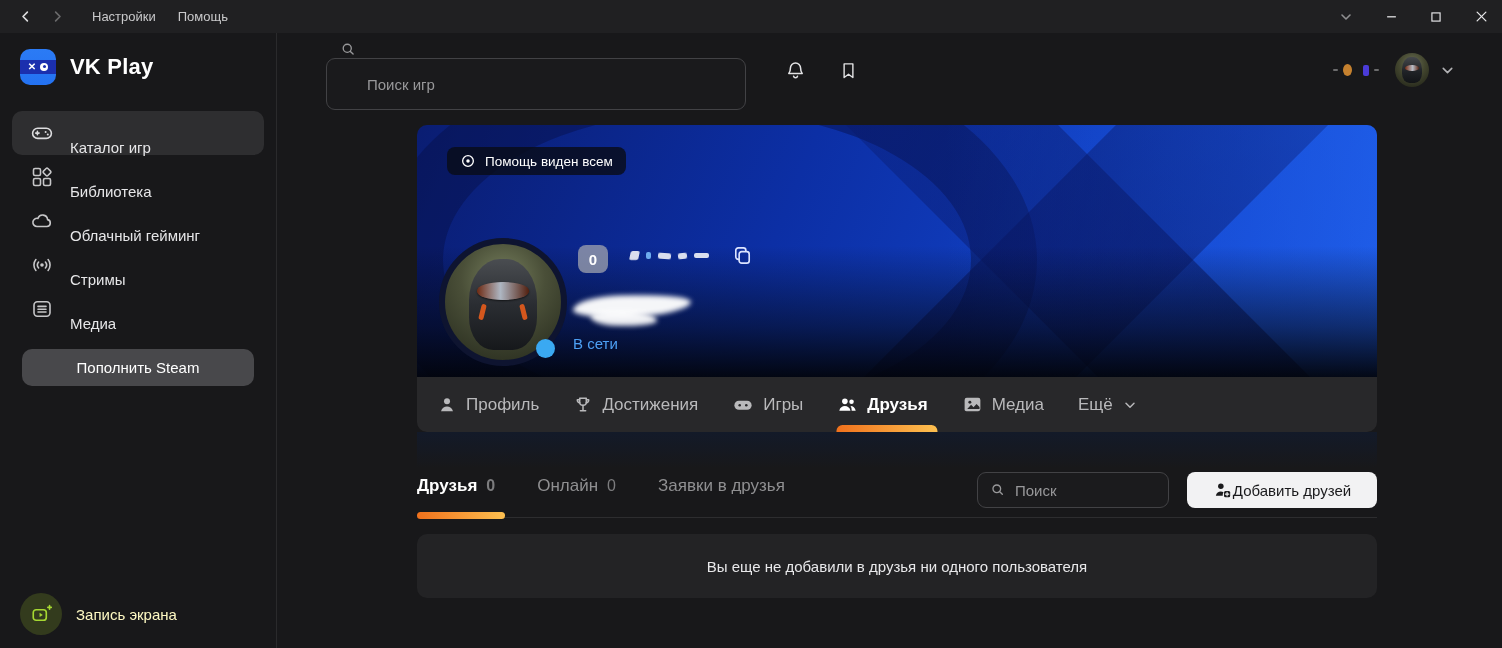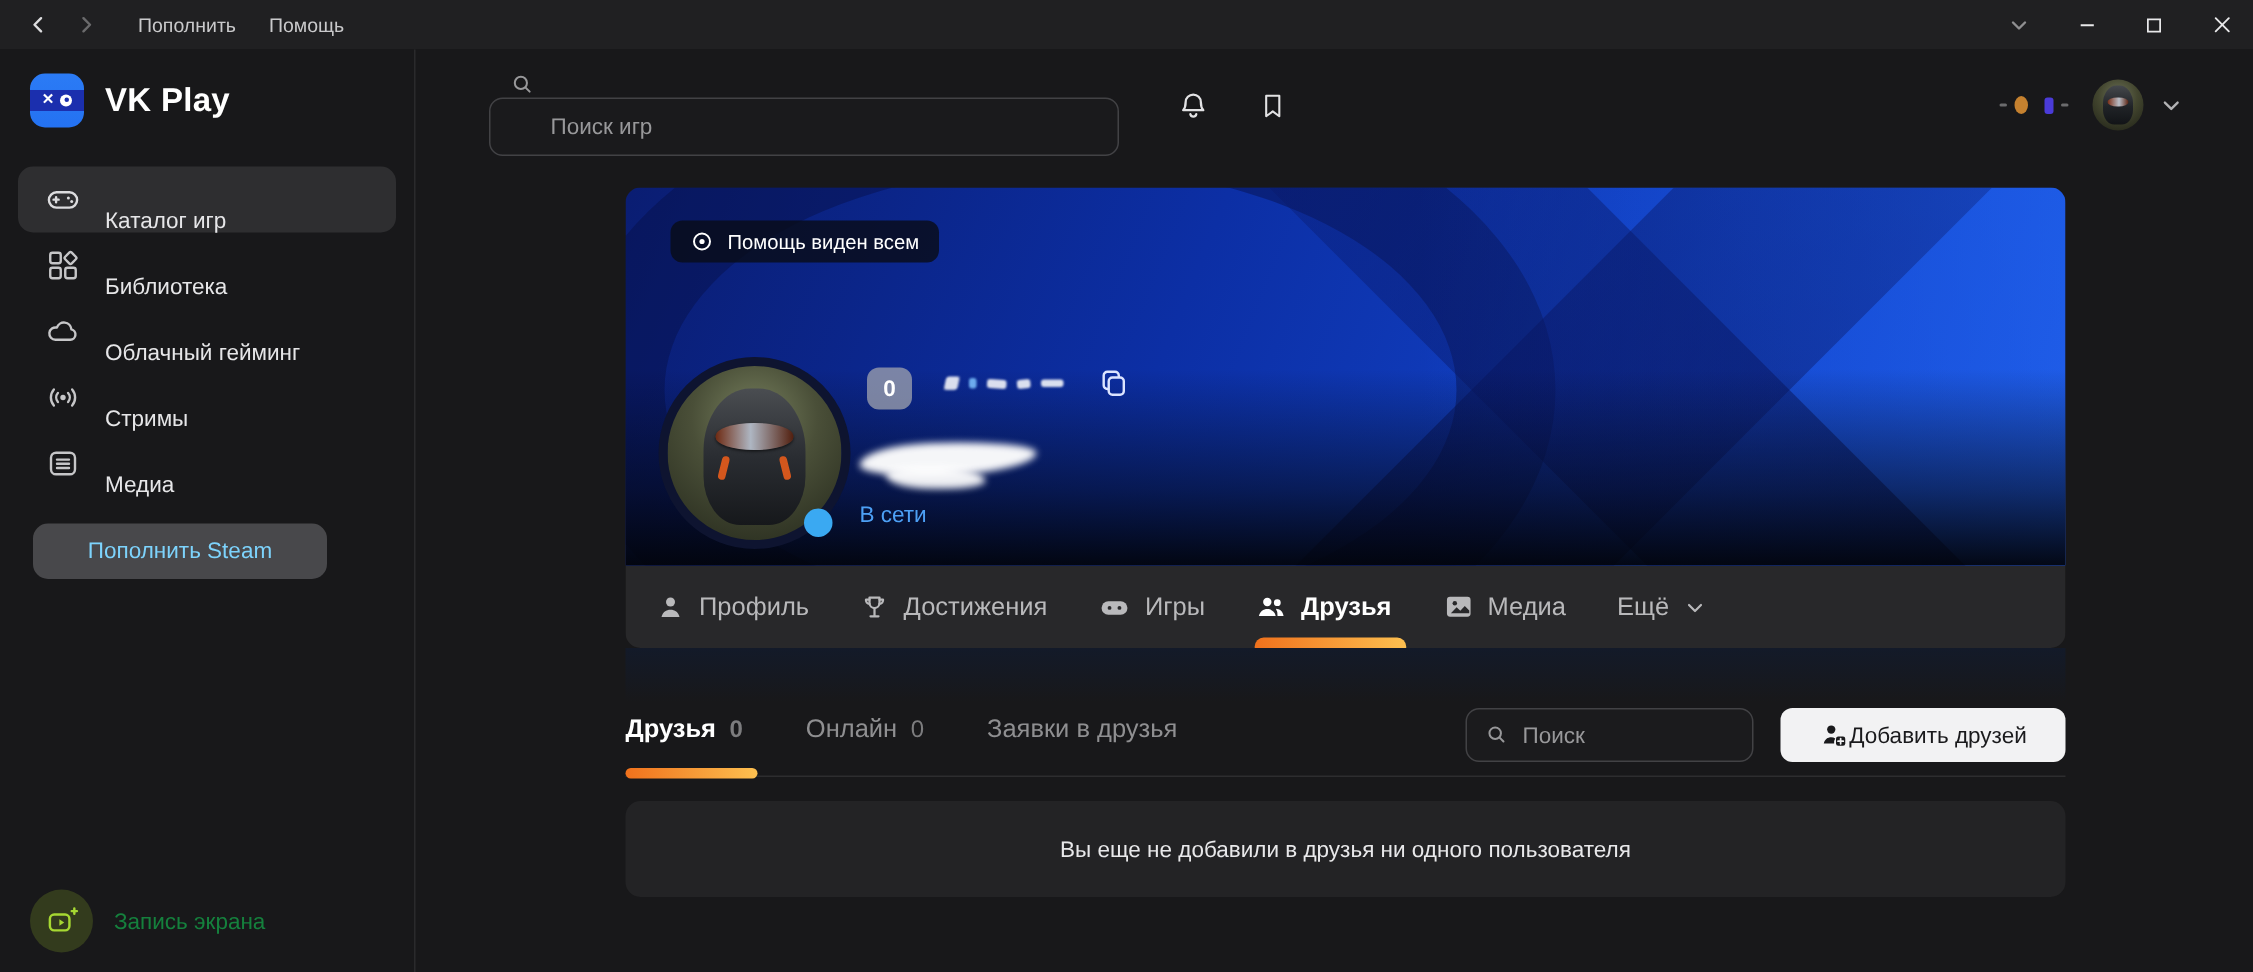--- a/index.html
+++ b/index.html
@@ -26,30 +26,30 @@
   .logo .stripe { position:absolute; left:0; right:0; top:31%; height:38%; background:#1b2fae; display:flex; align-items:center; justify-content:center; gap:4px; }
   .logo .lx { color:#fff; font-weight:bold; font-size:10px; line-height:1; }
   .logo .lo { width:8px; height:8px; border-radius:50%; background:#fff; position:relative; }
   .logo .lo::after { content:""; position:absolute; left:2.5px; top:2.5px; width:3px; height:3px; border-radius:50%; background:#1b2fae; }
   .brand { font-size:22px; font-weight:bold; letter-spacing:.2px; color:#fff; }
   .nav { margin-top:26px; padding:0 12px; display:flex; flex-direction:column; }
   .nav-item { display:flex; align-items:center; gap:16px; height:44px; padding-left:18px; border-radius:10px; cursor:pointer; color:#e6e6e8; }
   .nav-item.active { background:#2e2e30; }
   .nav-item svg { flex:none; }
   .nav-label { font-size:15px;margin-top:28px; }
-  .steam-btn { display:block; margin:18px 22px 0; width:196px; height:37px; background:#48484b; border:none; border-radius:10px; color:#7dd3fc; font-size:15px; font-family:inherit; cursor:pointer; }
+  .steam-btn { display:block; margin:18px 22px 0; width:232px; height:37px; background:#48484b; border:none; border-radius:10px; color:#ffffff; font-size:15px; font-family:inherit; cursor:pointer; }
   .record-row { position:absolute; left:20px; bottom:13px; display:flex; align-items:center; gap:14px; cursor:pointer; }
   .record-circle { width:42px; height:42px; border-radius:50%; background:#333b1d; display:flex; align-items:center; justify-content:center; }
-  .record-label { font-size:15px; color:#15803d; }
+  .record-label { font-size:15px; color:#fef9c3; }
 
   
   .topbar { height:74px; display:flex; align-items:center; padding:0 46px 0 49px; }
   .search-wrap { position:relative; width:420px; }
   .search-wrap svg { position:absolute; left:13px; top:10px; }
-  .search-input { width:420px; height:39px; background:#1a1a1c; border:1px solid #424245; border-radius:9px; color:#e5e5e7; font-size:15px; font-family:inherit; padding:0 12px 0 40px; outline:none;margin-top:28px; }
+  .search-input { width:420px; height:52px; background:#1a1a1c; border:1px solid #424245; border-radius:9px; color:#e5e5e7; font-size:15px; font-family:inherit; padding:0 12px 0 40px; outline:none;margin-top:28px; }
   .search-input::placeholder { color:#98989a; }
   .iconbtn { background:none; border:none; cursor:pointer; padding:0; display:flex; }
   .bell { margin-left:38px; }
   .bookmark { margin-left:31px; }
   .balance { margin-left:auto; display:flex; align-items:center; gap:5px; }
   .dash { width:5px; height:2px; background:#6b6b6d; border-radius:1px; }
   .coin-orange { width:9px; height:12px; border-radius:50%; background:#c5812f; }
   .coin-blue { width:6px; height:11px; border-radius:2px; background:#4a3bd8; margin-left:6px; }
   .mini-avatar { width:34px; height:34px; border-radius:50%; margin-left:16px; background:radial-gradient(circle at 50% 32%, #6d7258 0%, #43462f 45%, #1d1f15 100%); position:relative; overflow:hidden; cursor:pointer; flex:none; }
   .mini-avatar .mh { position:absolute; left:21%; top:12%; width:58%; height:76%; background:linear-gradient(180deg,#45484c 0%, #202327 55%, #121417 100%); border-radius:46% 46% 38% 38%; }
@@ -134,21 +134,21 @@
           <polyline points="15 5 8 12 15 19"></polyline>
         </svg>
     </div>
     <div class="tb-chev">
       <svg width="15" height="15" viewBox="0 0 24 24" fill="none" stroke="#6a6a6c" stroke-width="2.6" stroke-linecap="round" stroke-linejoin="round">
           <polyline points="9 5 16 12 9 19"></polyline>
         </svg>
     </div>
   </div>
   <div class="tb-menu">
-    <div class="tb-menu-item">Пополнить</div>
+    <div class="tb-menu-item">Настройки</div>
     <div class="tb-menu-item">Помощь</div>
   </div>
   <div class="tb-right">
     <div class="winbtn">
       <svg width="16" height="16" viewBox="0 0 24 24" fill="none" stroke="#8f8f91" stroke-width="2.4" stroke-linecap="round" stroke-linejoin="round">
           <polyline points="6 9 12 15 18 9"></polyline>
         </svg>
     </div>
     <div class="winbtn">
       <svg width="15" height="15" viewBox="0 0 24 24" stroke="#e8e8ea" stroke-width="2">

